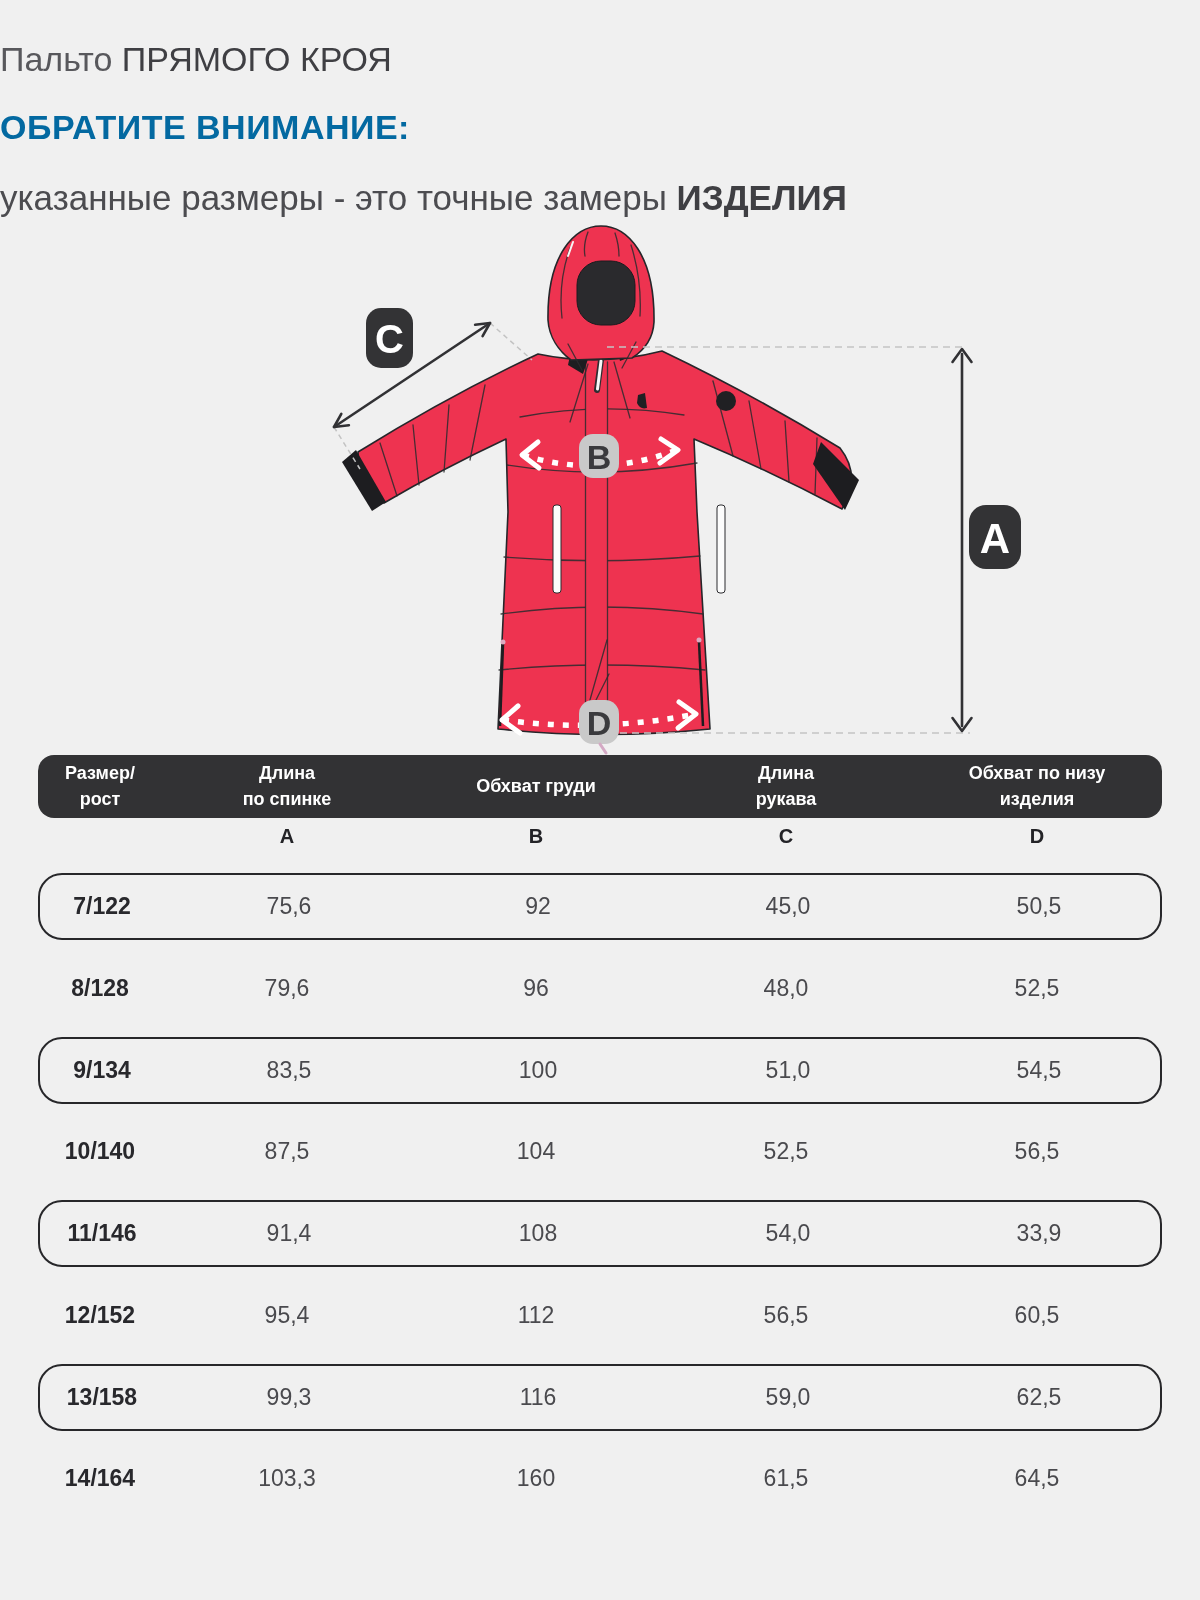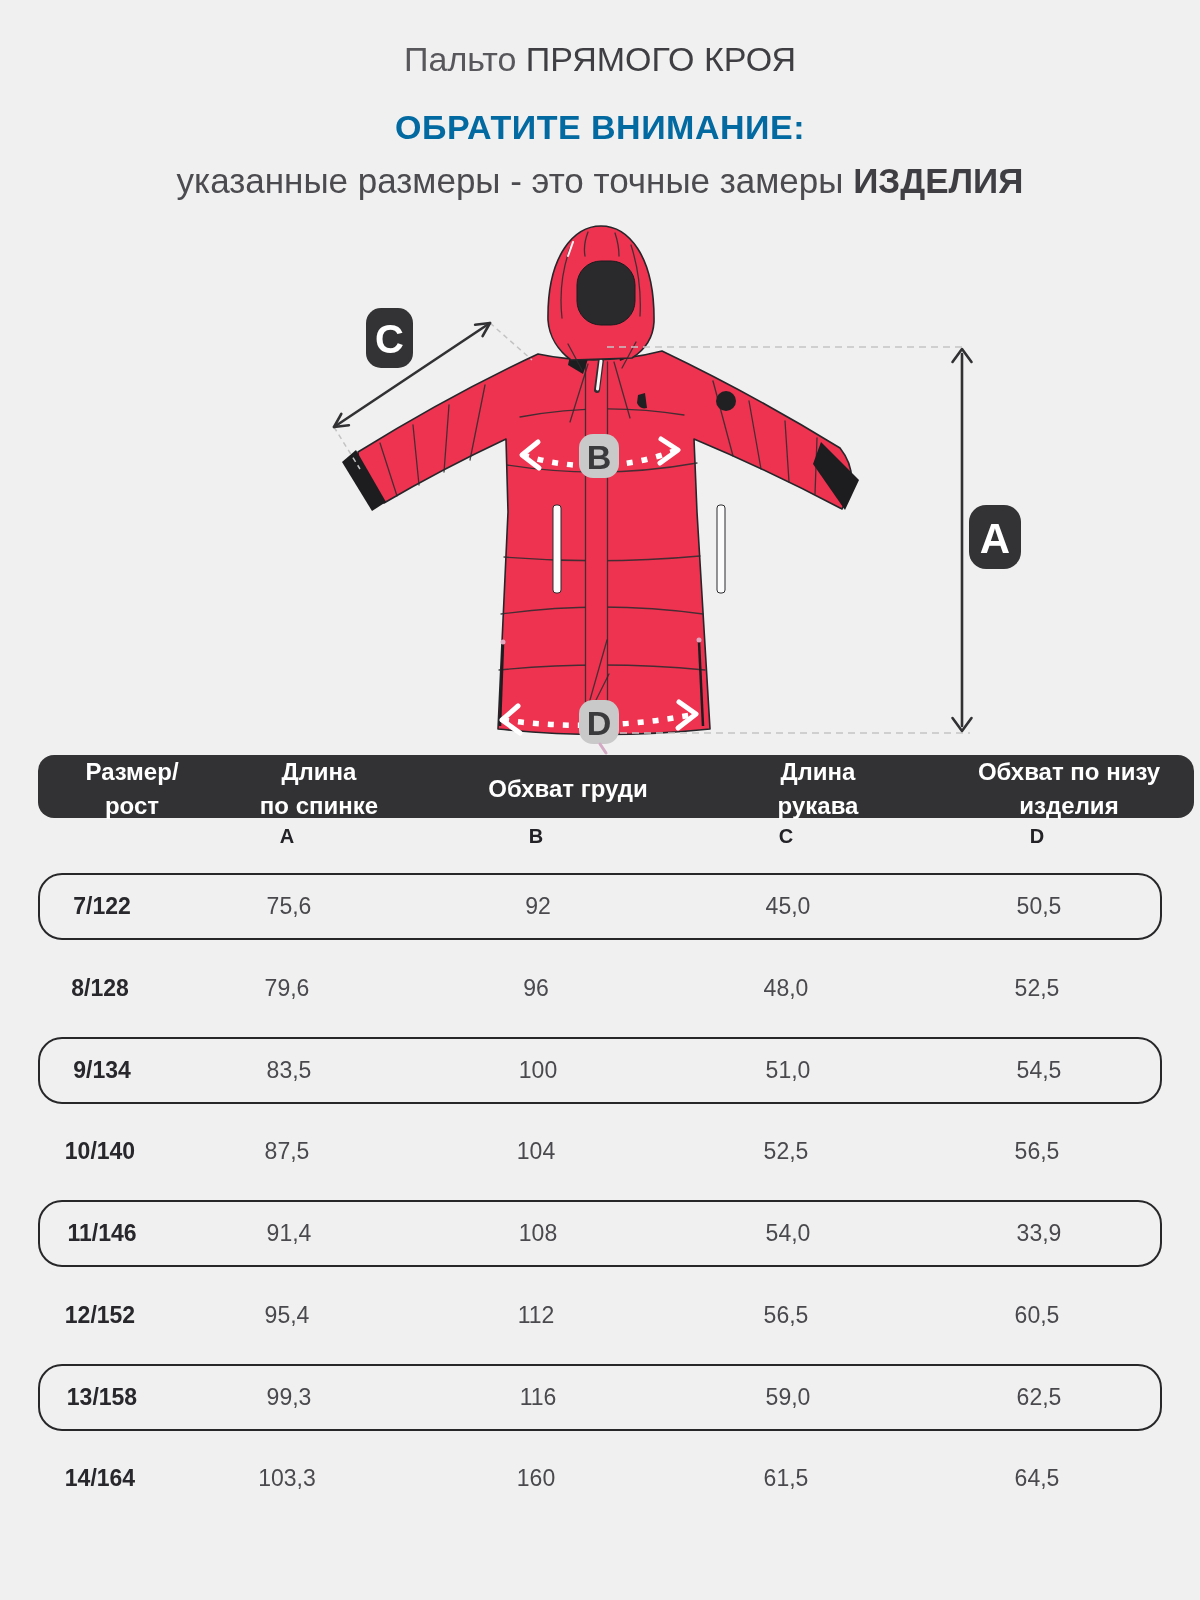--- a/index.html
+++ b/index.html
@@ -1,24 +1,24 @@
 <!DOCTYPE html>
 <html style="--background: #f0f0f0; --coat-red: #ee3350; --outline-dark: #26262a; --table-header-bg: #323234; --badge-dark-bg: #333335; --badge-light-bg: #c9c9c9; --badge-light-text: #3a3a3d; --dashed-gray: #c3c3c3; --measure-white: #ffffff;"><head>
 <meta charset="utf-8">
 <style>
   html,body{margin:0;padding:0;}
   .page{position:relative;width:1200px;height:1600px;overflow:hidden;
         background:var(--background,#f0f0f0);
         font-family:"Liberation Sans",sans-serif;color:#2a2a2e;}
   
-  .hline{position:absolute;left:0;width:1200px;text-align:center;white-space:nowrap;}
+  .hline{position:absolute;left:0;width:1200px;text-align:left;white-space:nowrap;}
   .title{top:40px;font-size:34px;color:#58585c;}
   .title .t-emp{color:#3f3f43;}
   .notice-heading{top:108px;font-size:34px;font-weight:bold;color:#0369a1;letter-spacing:.5px;}
-  .notice-body{top:161px;font-size:35px;color:#4c4c50;}
+  .notice-body{top:178px;font-size:35px;color:#4c4c50;}
   .notice-body .t-emp{color:#3f3f43;font-weight:bold;font-weight:600;}
   
   .figure{position:absolute;left:270px;top:212px;width:900px;height:545px;}
   .f-red{fill:var(--coat-red,#ee3350);stroke:var(--outline-dark,#26262a);stroke-width:1.6;stroke-linejoin:round;}
   .f-red-ns{fill:var(--coat-red,#ee3350);}
   .seam{fill:none;stroke:#2b2b2e;stroke-width:1.3;opacity:.85;stroke-linecap:round;}
   .darkpart{fill:#1d1d20;stroke:none;}
   .hood-in{fill:#2a2a2d;stroke:#1b1b1e;stroke-width:1;}
   .welt{fill:#fcfcfc;stroke:#2b2b2e;stroke-width:1;}
   .m-line{stroke:#313134;stroke-width:2.6;fill:none;stroke-linecap:round;stroke-linejoin:round;}
@@ -29,21 +29,21 @@
   .badge-dark{fill:var(--badge-dark-bg,#333335);}
   .badge-light{fill:var(--badge-light-bg,#c9c9c9);}
   .bl{font-family:"Liberation Sans",sans-serif;font-weight:bold;text-anchor:middle;dominant-baseline:central;}
   .bl-dark{fill:#ffffff;}
   .bl-light{fill:var(--badge-light-text,#3a3a3d);}
   .pull{stroke:#d4a9c4;stroke-width:3;stroke-linecap:round;fill:none;}
   
   .grid5{display:grid;grid-template-columns:124px 250px 248px 252px 250px;}
   .thead{position:absolute;top:755px;left:38px;width:1124px;height:63px;
          background:var(--table-header-bg,#323234);border-radius:16px;color:#fff;
-         font-weight:bold;font-size:24px;line-height:1.42;padding-left:32px;}
+         font-weight:bold;font-size:18px;line-height:1.42;}
   .hcell{display:flex;flex-direction:column;justify-content:center;align-items:center;height:100%;text-align:center;}
   .letters{position:absolute;top:818px;left:38px;width:1124px;height:36px;
            font-weight:bold;font-size:20px;color:#232327;}
   .lcell{display:flex;align-items:center;justify-content:center;height:100%;}
   .rows{position:absolute;top:869px;left:38px;width:1124px;display:flex;flex-direction:column;}
   .trow{height:88.5px;align-items:center;text-align:center;font-size:23px;color:#4a4a4e;box-sizing:border-box;}
   .trow.outlined{height:67px;margin:4px 0;border:2px solid #27272a;border-radius:24px;}
   .size-cell{font-weight:bold;font-size:23px;color:#28282c;}
   .vcell{font-weight:normal;}
 </style>

